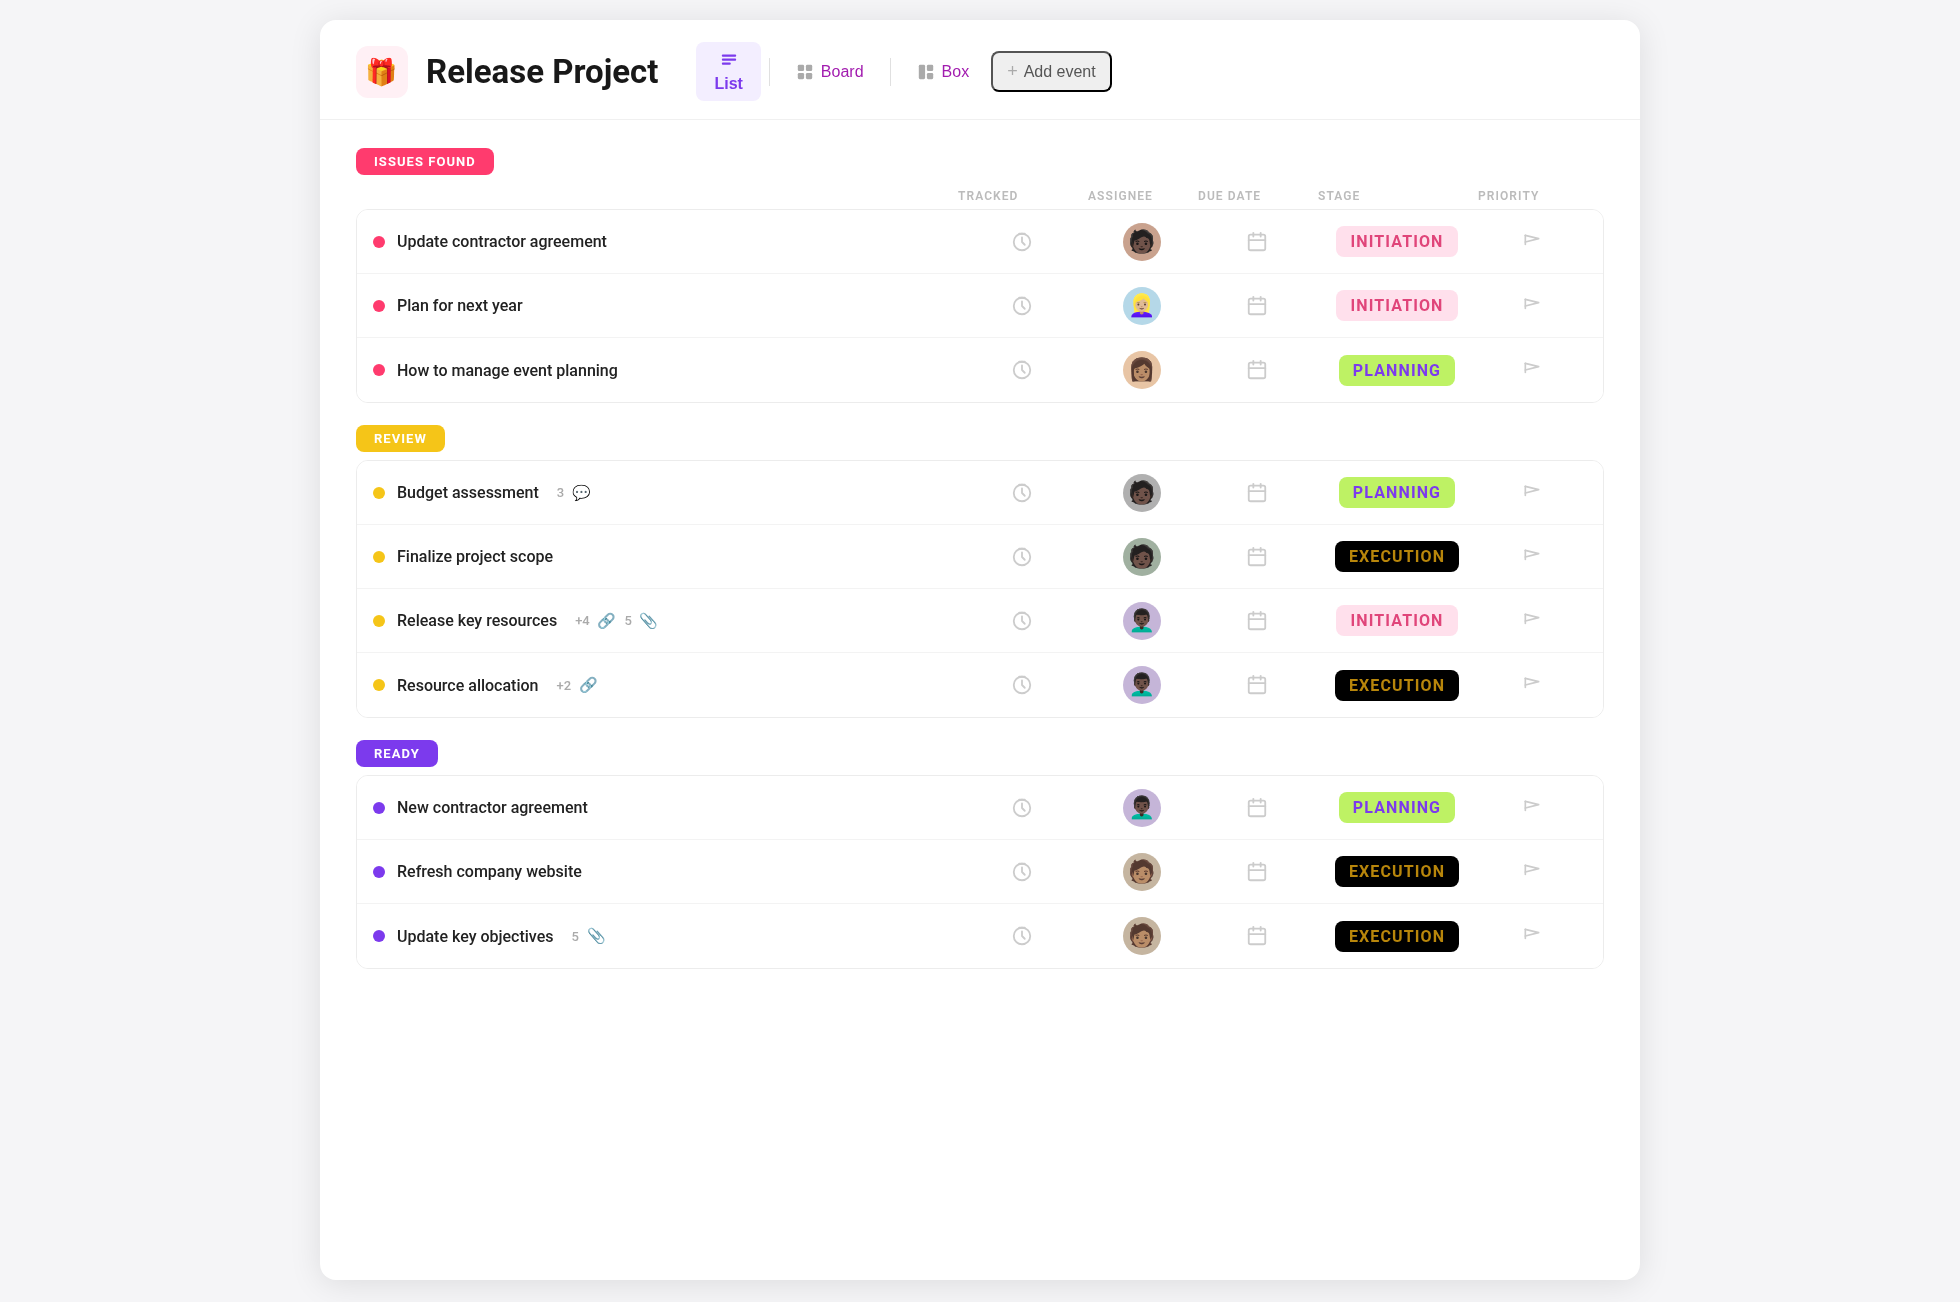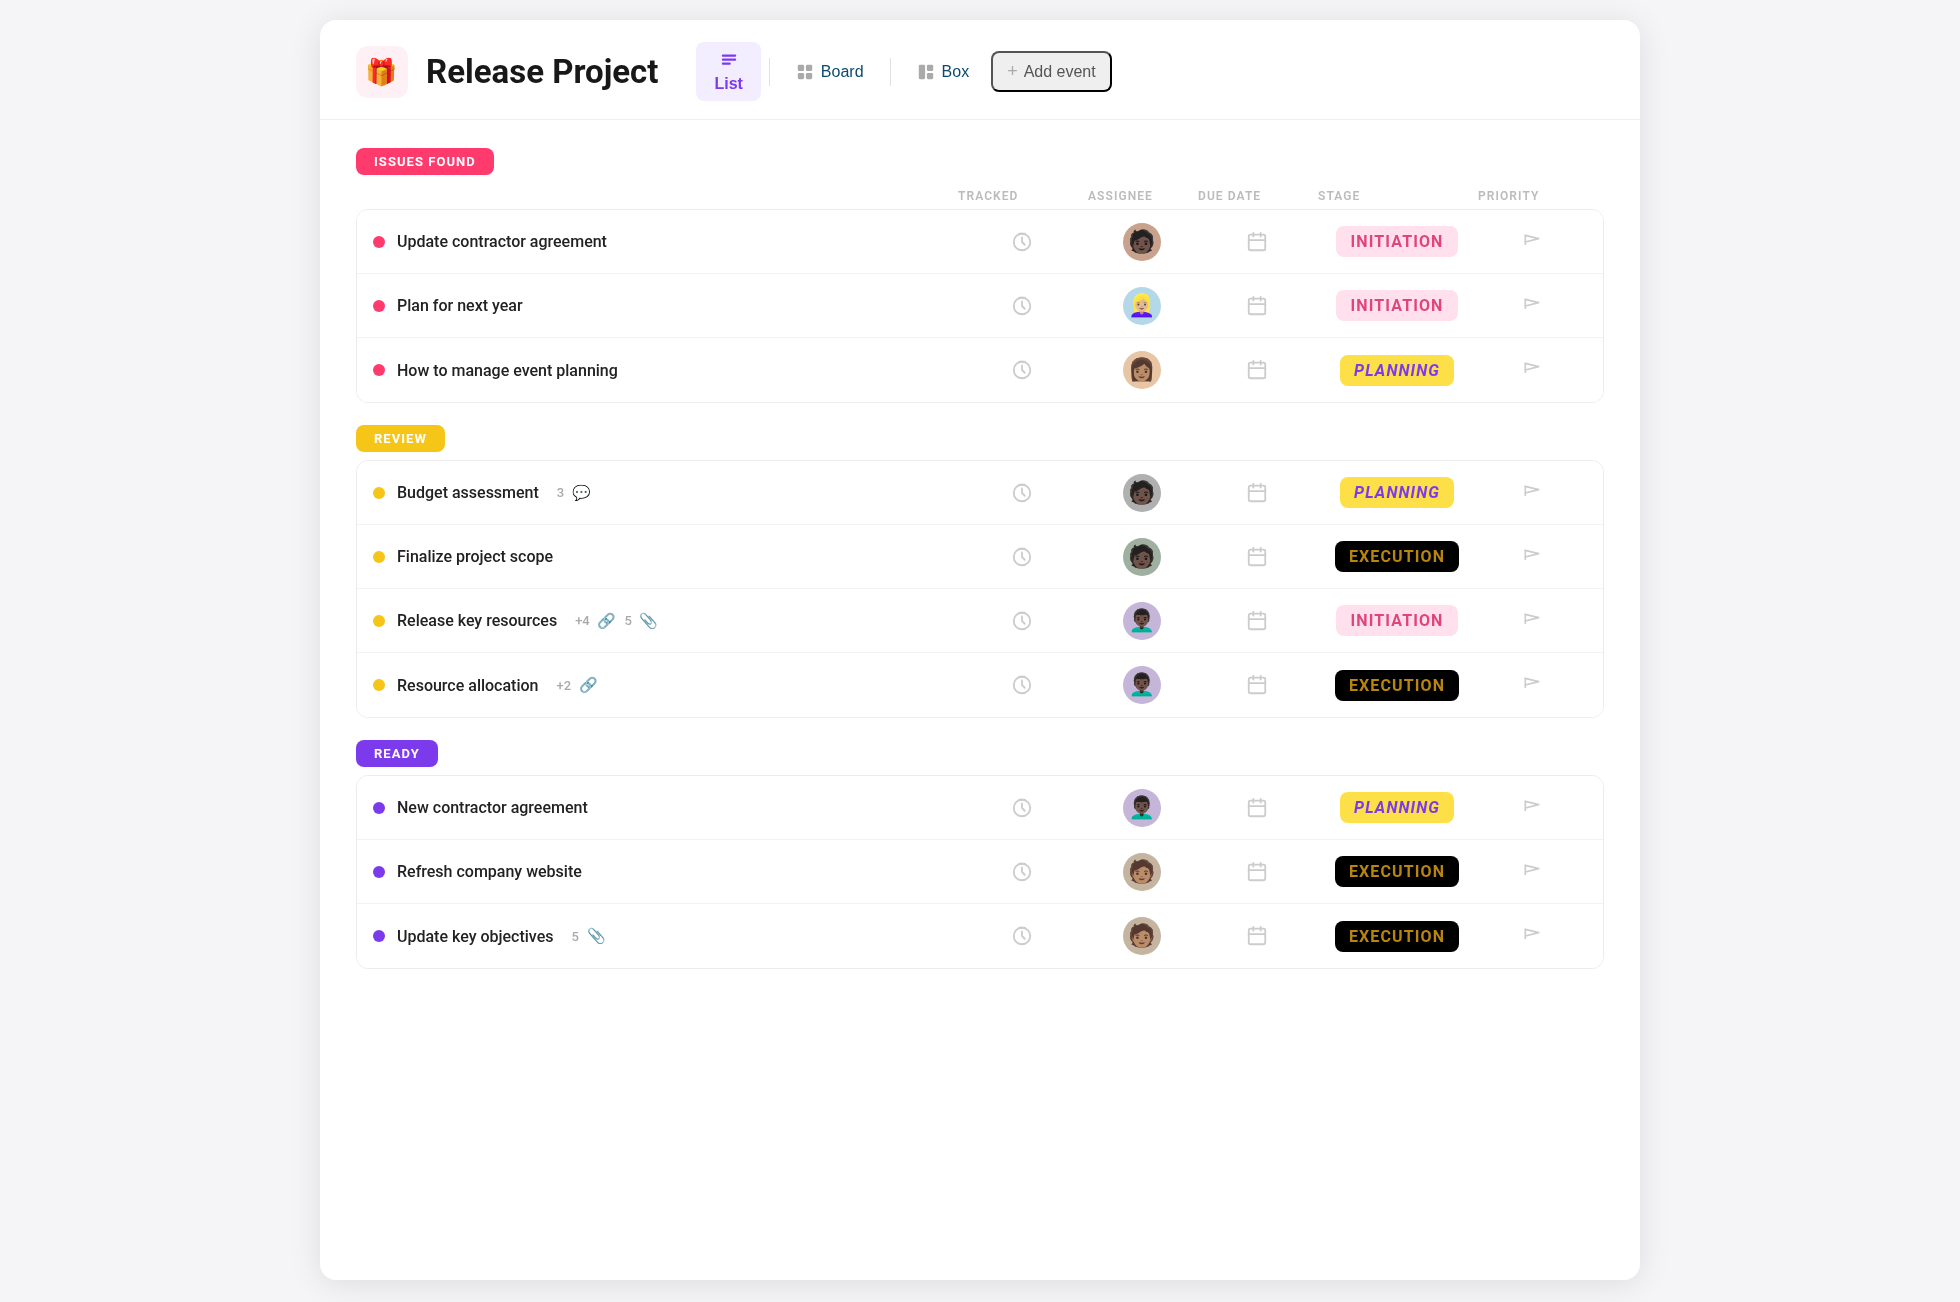--- a/index.html
+++ b/index.html
@@ -47,21 +47,21 @@
       align-items: center;
       gap: 4px;
       margin-left: 8px;
     }
     .nav-btn {
       display: flex; align-items: center; gap: 7px;
       padding: 8px 18px;
       border-radius: 8px;
       font-size: 16px;
       font-weight: 500;
-      color: #0c4a6e;
+      color: #a21caf;
       cursor: pointer;
       border: none;
       background: none;
       transition: background 0.15s;
     }
     .nav-btn.active {
       background: #f3eeff;
       color: #7c3aed;
       font-weight: 600;
       flex-direction: column;
@@ -188,21 +188,21 @@
     }
     .stage-badge {
       padding: 6px 14px;
       border-radius: 8px;
       font-size: 16px;
       font-weight: 700;
       letter-spacing: 0.07em;
       text-transform: uppercase;
     }
     .stage-initiation { background: #ffe0ec; color: #e0457a; }
-    .stage-planning   { background: #fde047; color: #7c3aed; font-style: italic; }
+    .stage-planning   { background: #bef264; color: #7c3aed; }
     .stage-execution  { background: #000000; color: #b8860b; }
     
     .priority-cell {
       display: flex; justify-content: center; align-items: center;
       color: #ccc; font-size: 20px;
     }
   </style>
 </head>
 <body>
 

